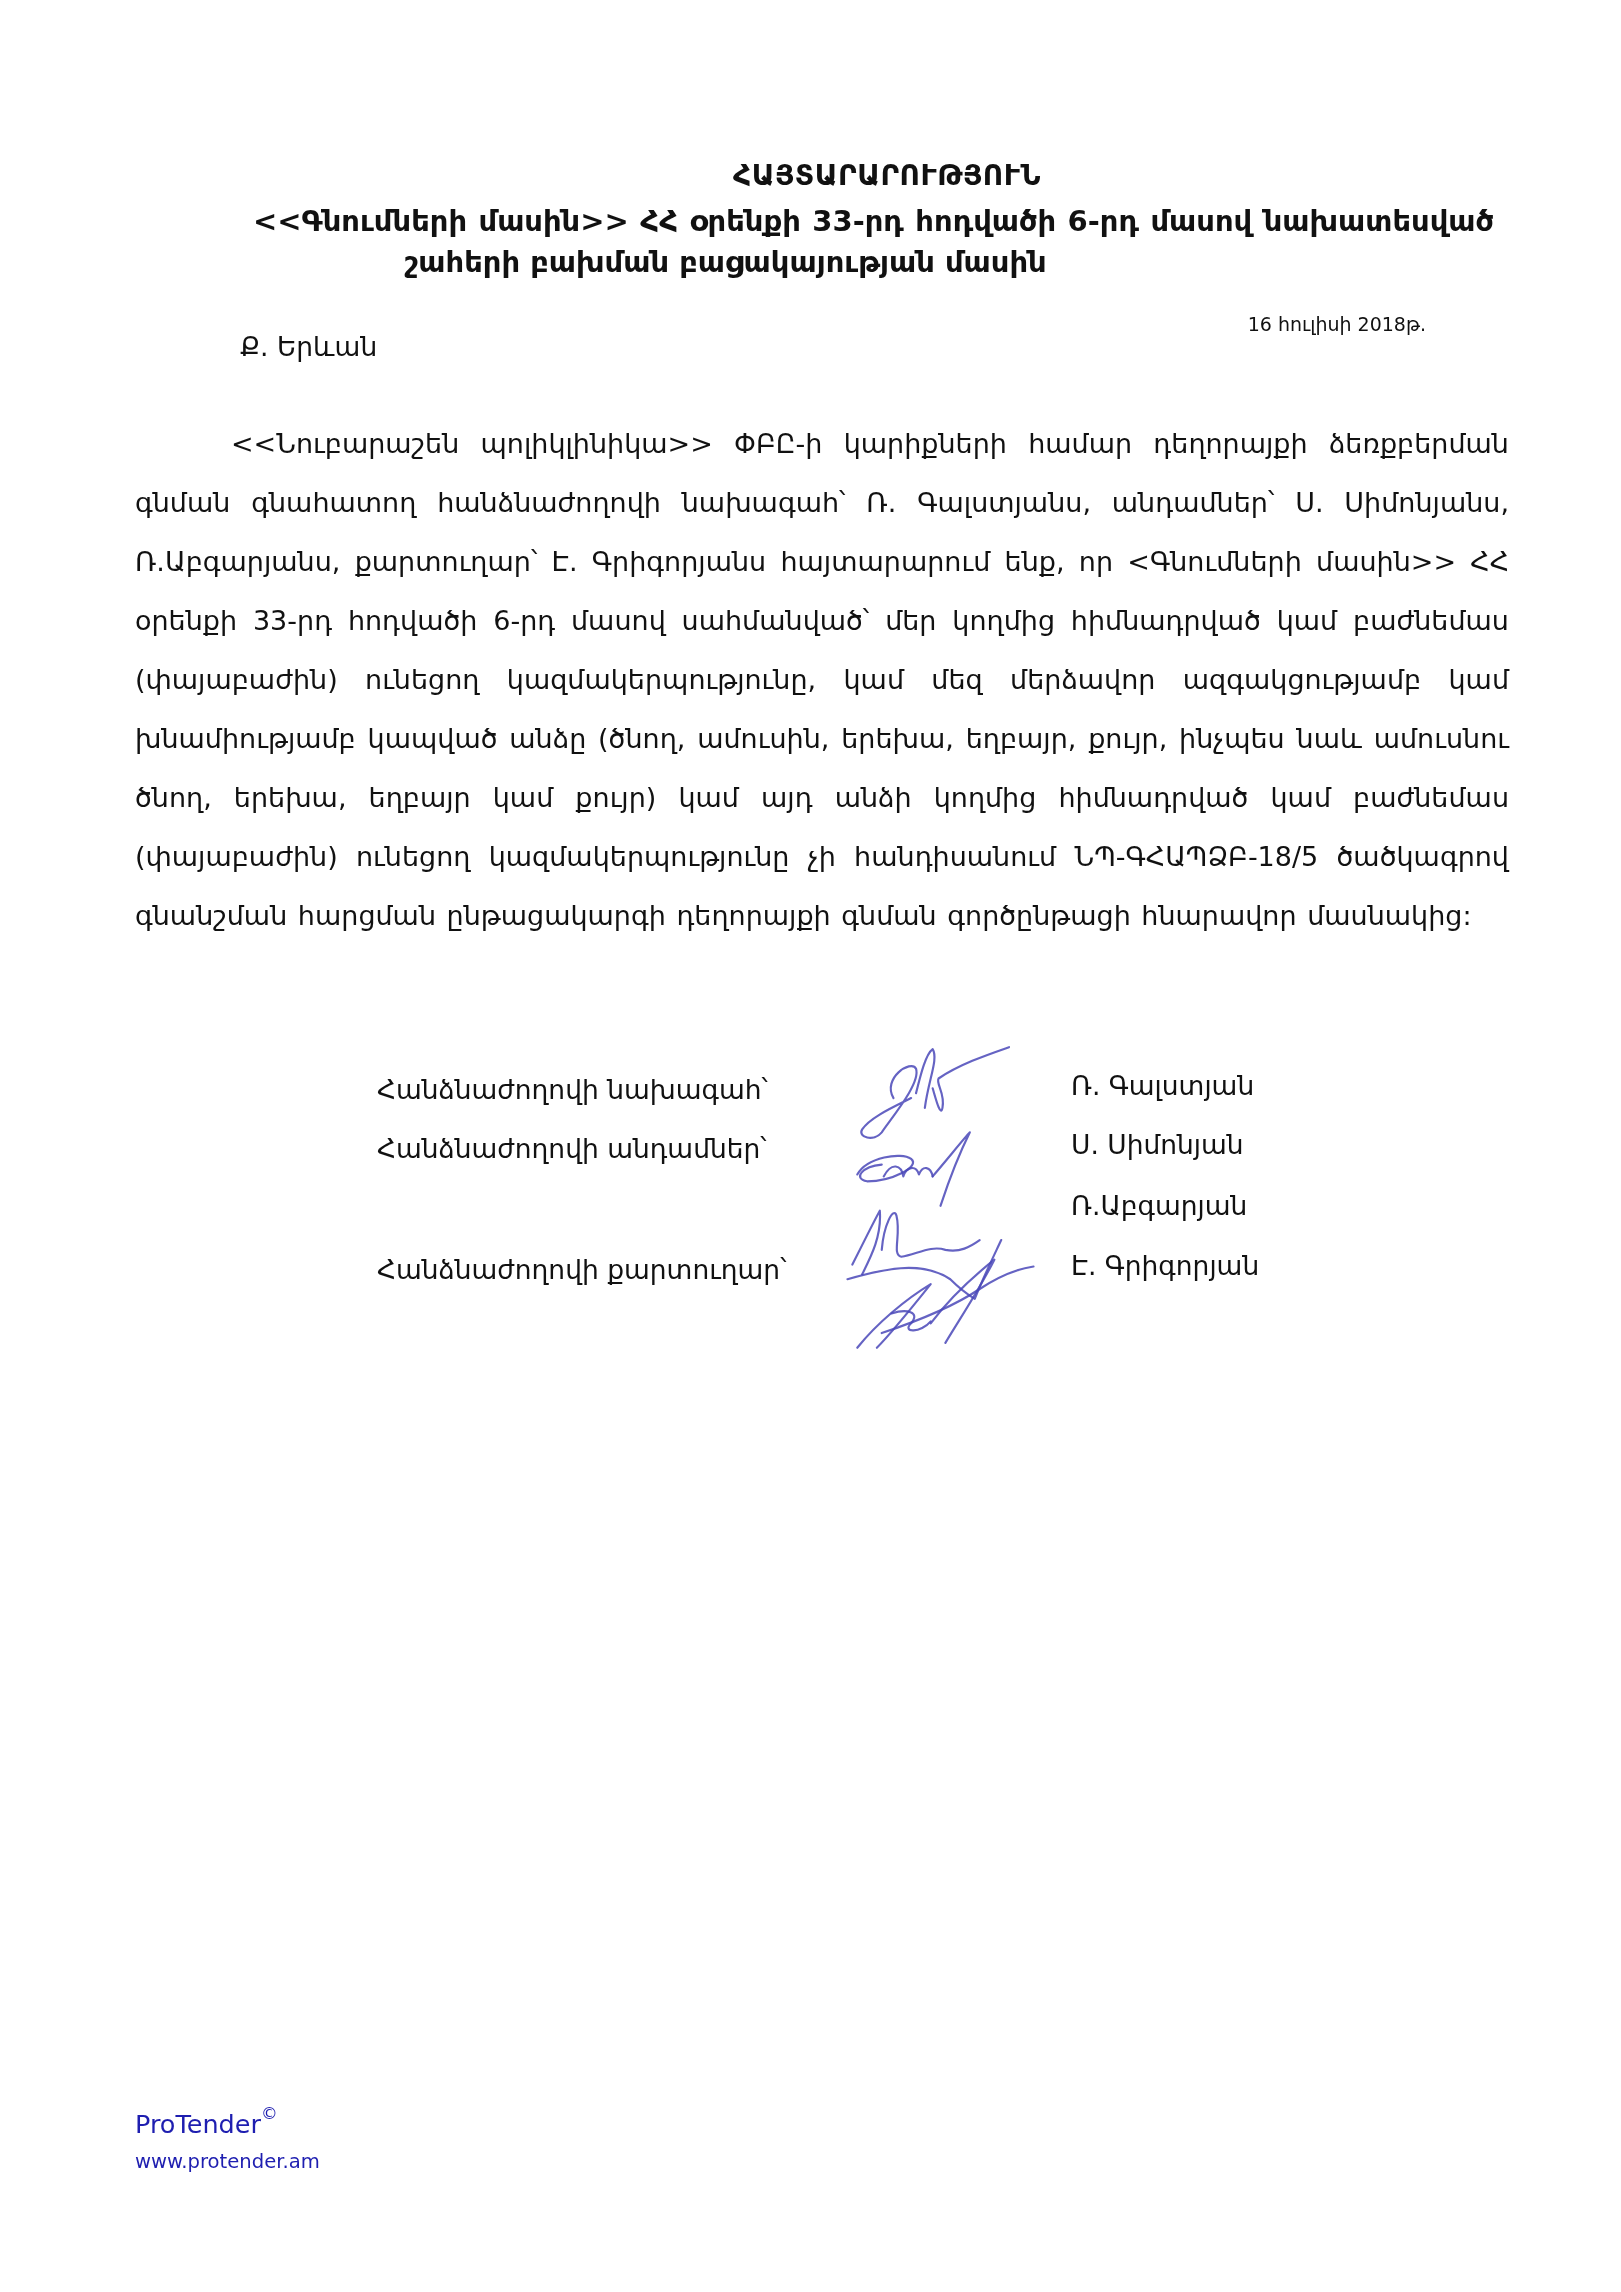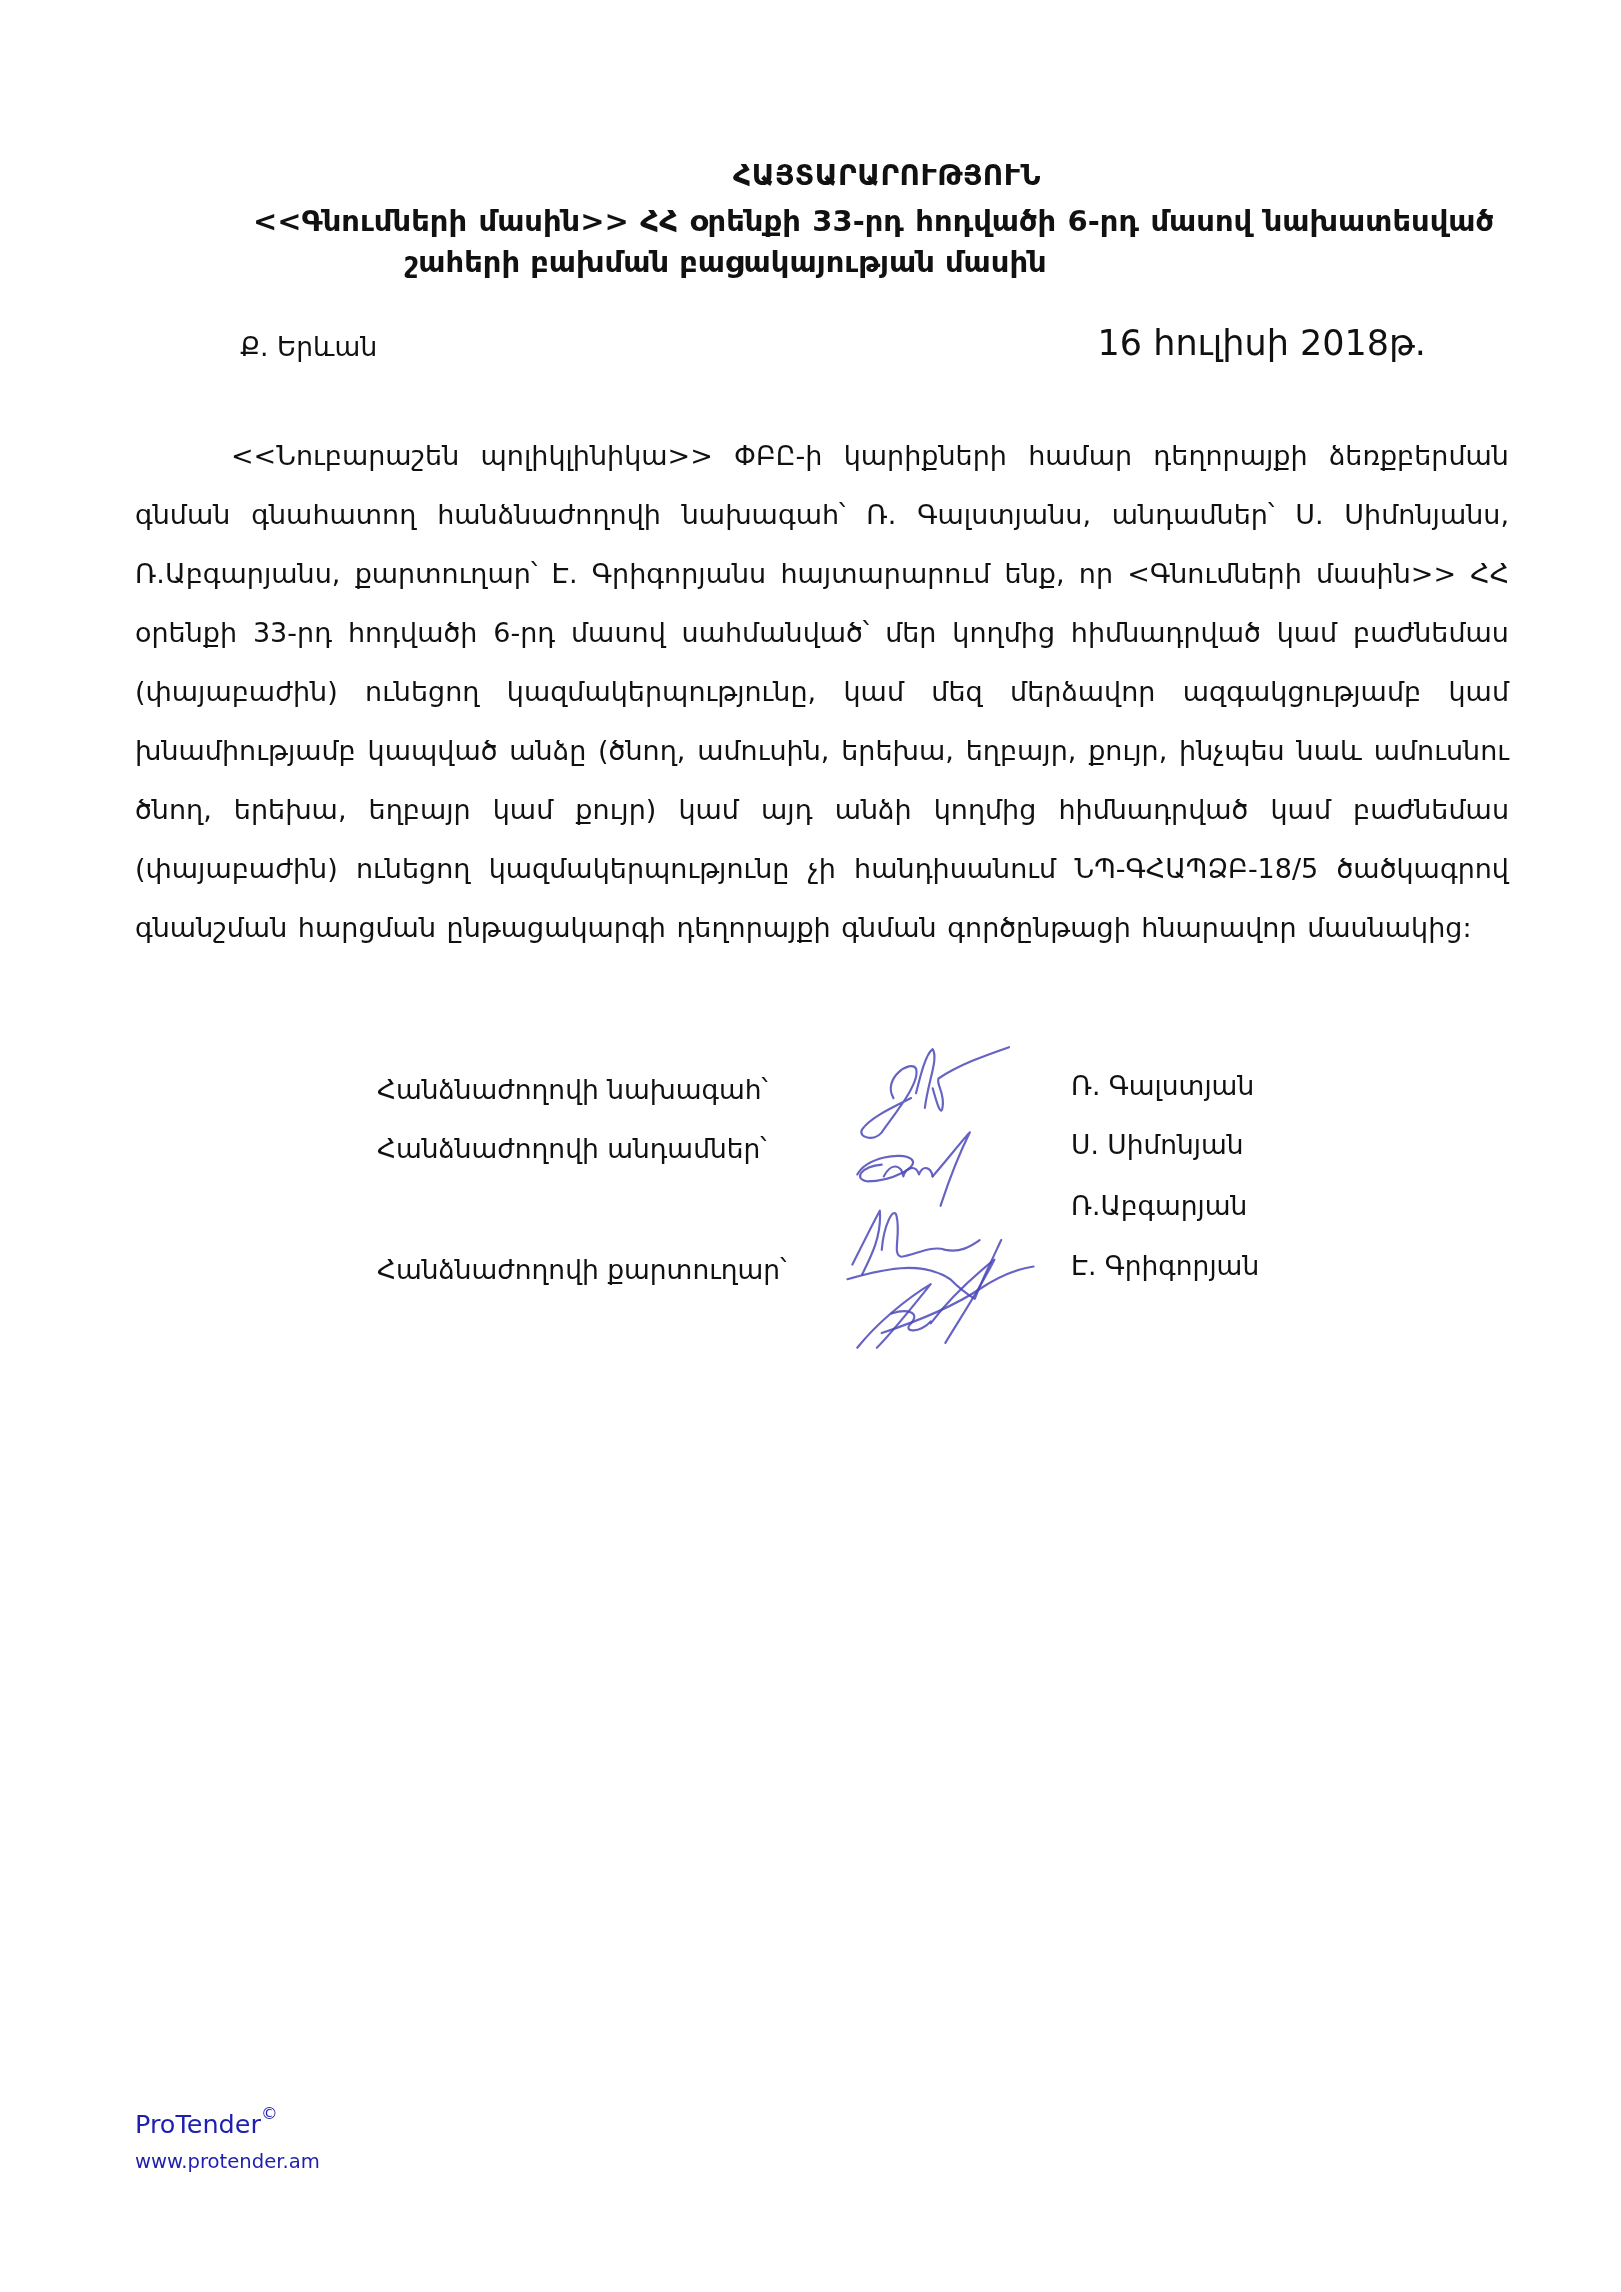--- a/index.html
+++ b/index.html
@@ -8,23 +8,23 @@
   .abs { position: absolute; white-space: nowrap; }
 
   .title { top: 159px; left: 0; width: 1774px; text-align: center;
            font-size: 28px; font-weight: bold; letter-spacing: 0.5px; }
   .subtitle1 { top: 204px; left: 253px; width: 1241px; text-align: justify;
                text-align-last: justify; font-size: 29px; font-weight: bold; }
   .subtitle2 { top: 245px; left: 0; width: 1451px; text-align: center;
                font-size: 29px; font-weight: bold; }
 
   .city { top: 331px; left: 211px; font-size: 26.5px; margin-left: 29px; }
-  .date { top: 323px; right: 195px; font-size: 35px; }
+  .date { top: 313px; right: 195px; font-size: 19px; }
 
-  .body-text { position: absolute; top: 426px; left: 135px; width: 1374px;
+  .body-text { position: absolute; top: 414px; left: 135px; width: 1374px;
                font-size: 27px; line-height: 59px; text-align: justify;
                text-indent: 96px; word-spacing: 2px; white-space: normal; }
 
   .sig-row { position: absolute; left: 0; width: 1621px; height: 59px; }
   .sig-label { position: absolute; left: 377px; top: 4px; font-size: 26.5px; white-space: nowrap; }
   .sig-name  { position: absolute; left: 1071px; top: 0; font-size: 26.5px; white-space: nowrap; }
 
   .signatures { position: absolute; left: 823px; top: 1039px; width: 235px; height: 314px; }
   .signatures svg { width: 100%; height: 100%; }
   .signatures path { fill: none; stroke: #4a48b8; stroke-width: 2.2; stroke-linecap: round; stroke-linejoin: round; opacity: 0.85; }

